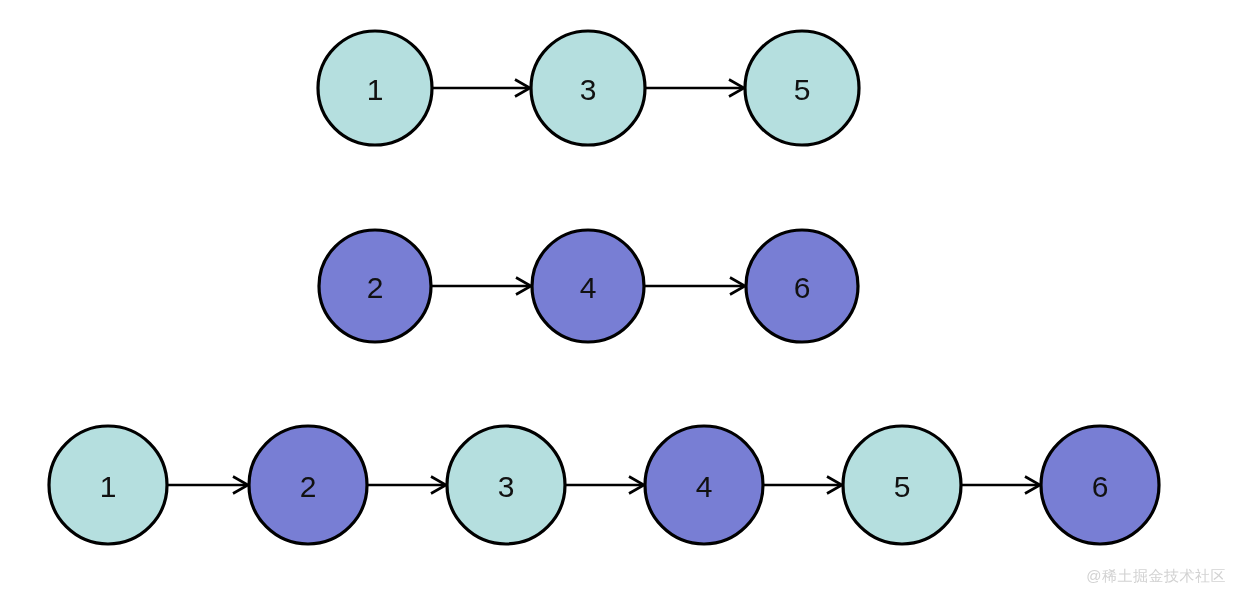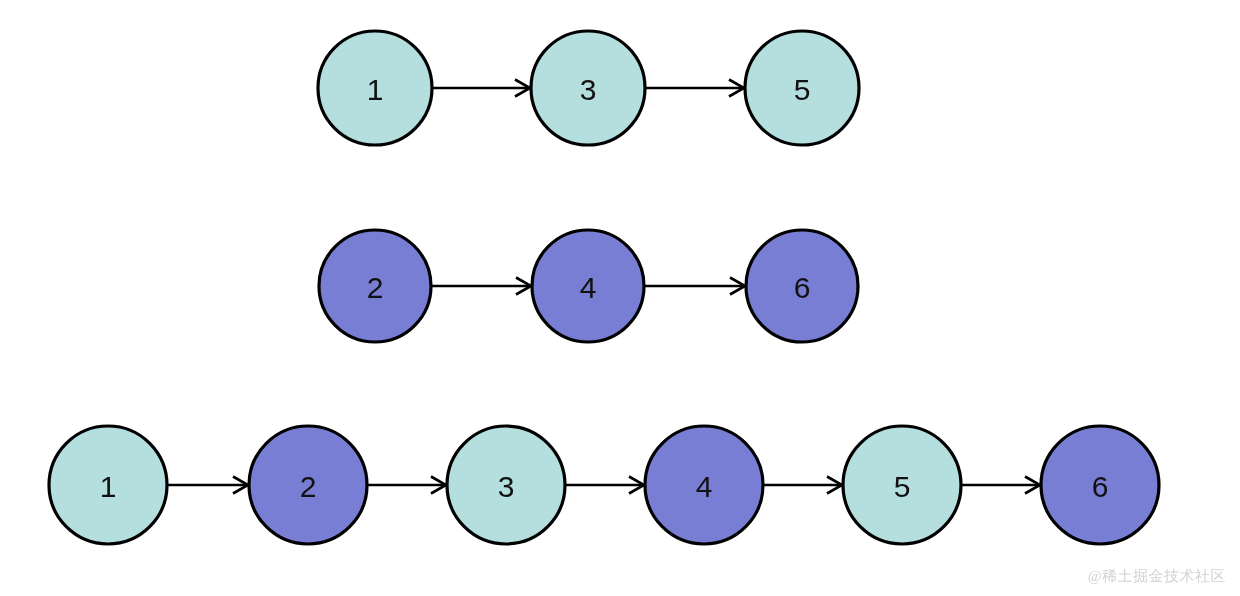--- a/index.html
+++ b/index.html
@@ -46,21 +46,21 @@
     stroke: #000000;
     stroke-width: 2.6;
     fill: none;
     stroke-linecap: butt;
     stroke-linejoin: miter;
   }
   .watermark {
     position: absolute;
     right: 14px;
     bottom: 10px;
-    font-family: Liberation Serif, serif;
+    font-family: Liberation Sans, sans-serif;
     font-size: 15px;
     color: #d2d2d2;
     letter-spacing: 0.5px;
     white-space: nowrap;
     user-select: none;
   }
 </style>
 </head>
 <body>
 

